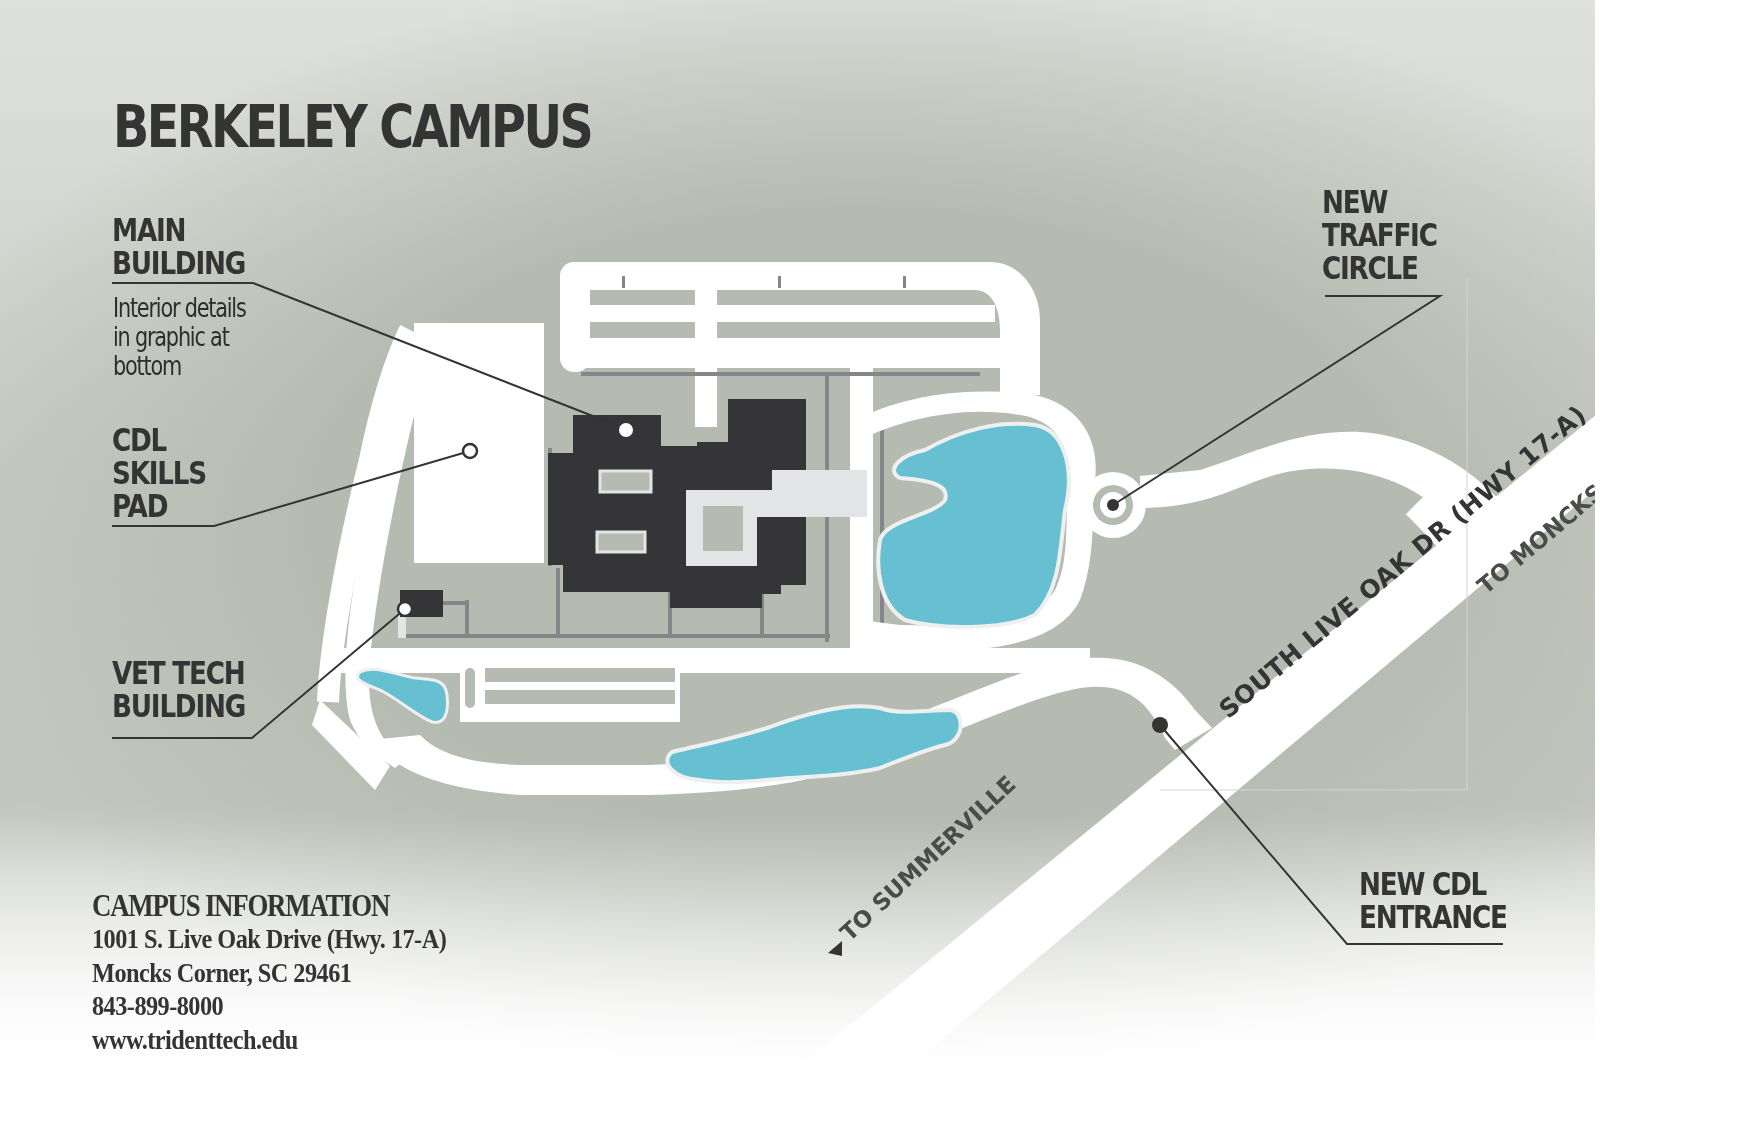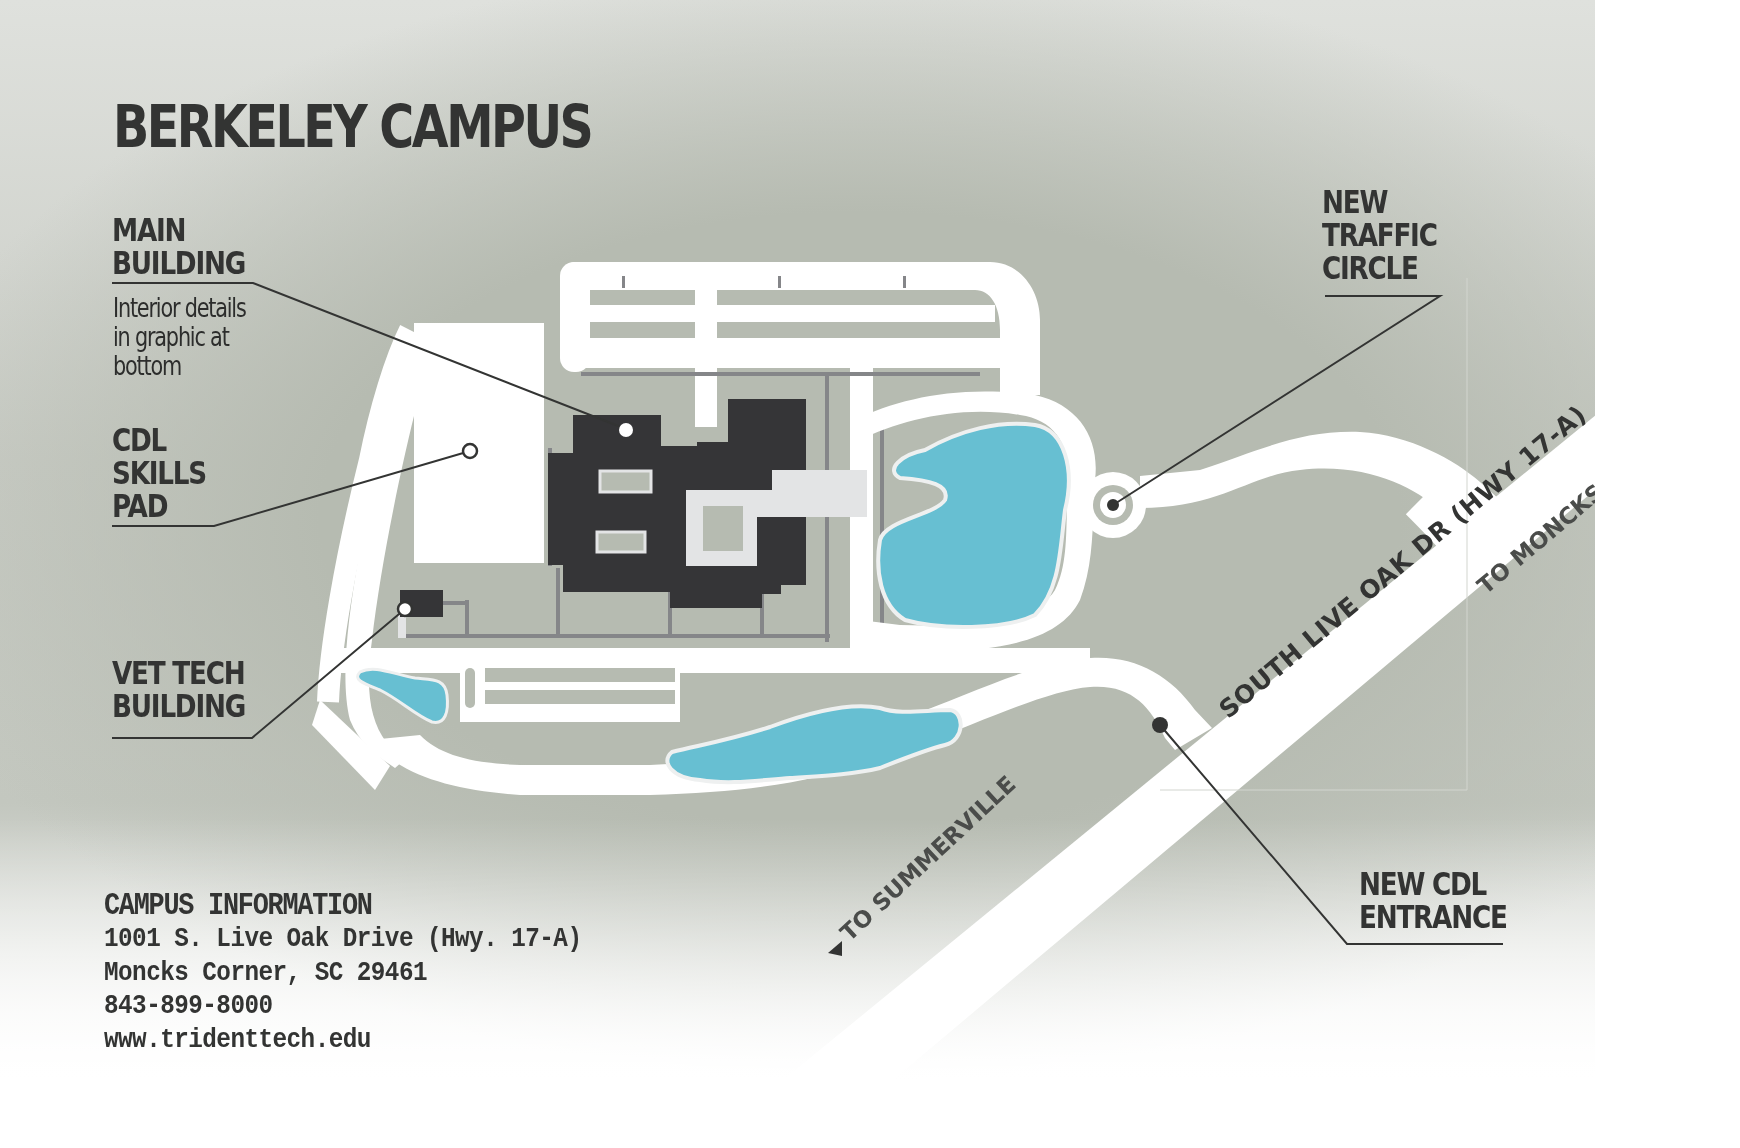--- a/index.html
+++ b/index.html
@@ -16,21 +16,21 @@
     background:linear-gradient(180deg, rgba(255,255,255,0) 0%, rgba(255,255,255,0.55) 45%, #ffffff 85%);
     pointer-events:none;
   }
   svg.map { position:absolute; left:0; top:0; z-index:1; }
   .lbl { position:absolute; z-index:3; color:#333433; font-family:"DejaVu Sans", sans-serif;
          font-weight:bold; letter-spacing:-1.5px; transform:scaleX(0.82); transform-origin:left top; line-height:1.1; }
   .title { left:113px; top:96px; font-size:58px; letter-spacing:-3px; }
   .callout { font-size:32px; line-height:33px; }
   .note { position:absolute; z-index:3; color:#2c2d2c; font-family:"DejaVu Sans", sans-serif;
           font-size:26px; line-height:29px; letter-spacing:-1.5px; transform:scaleX(0.8); transform-origin:left top; }
-  .info { position:absolute; z-index:3; left:104px; top:887px; color:#333433; font-family:Liberation Mono, monospace; }
+  .info { position:absolute; z-index:3; left:92px; top:887px; color:#333433; font-family:Liberation Serif, serif; }
   .info .h { font-weight:bold; font-size:32px; letter-spacing:-1.5px; transform:scaleX(0.84); transform-origin:left top; height:36px; }
   .info .l { font-weight:bold; font-size:27px; line-height:33.5px; letter-spacing:-0.6px; transform:scaleX(0.9); transform-origin:left top; white-space:nowrap; }
   .road-text { position:absolute; z-index:3; color:#333433; font-family:"DejaVu Sans", sans-serif; font-weight:bold; white-space:nowrap; transform-origin:left bottom; }
   .dir-text { color:#4a4c4a; font-size:23px; letter-spacing:0px; }
 </style>
 </head>
 <body>
 
 <div id="stage">
 

